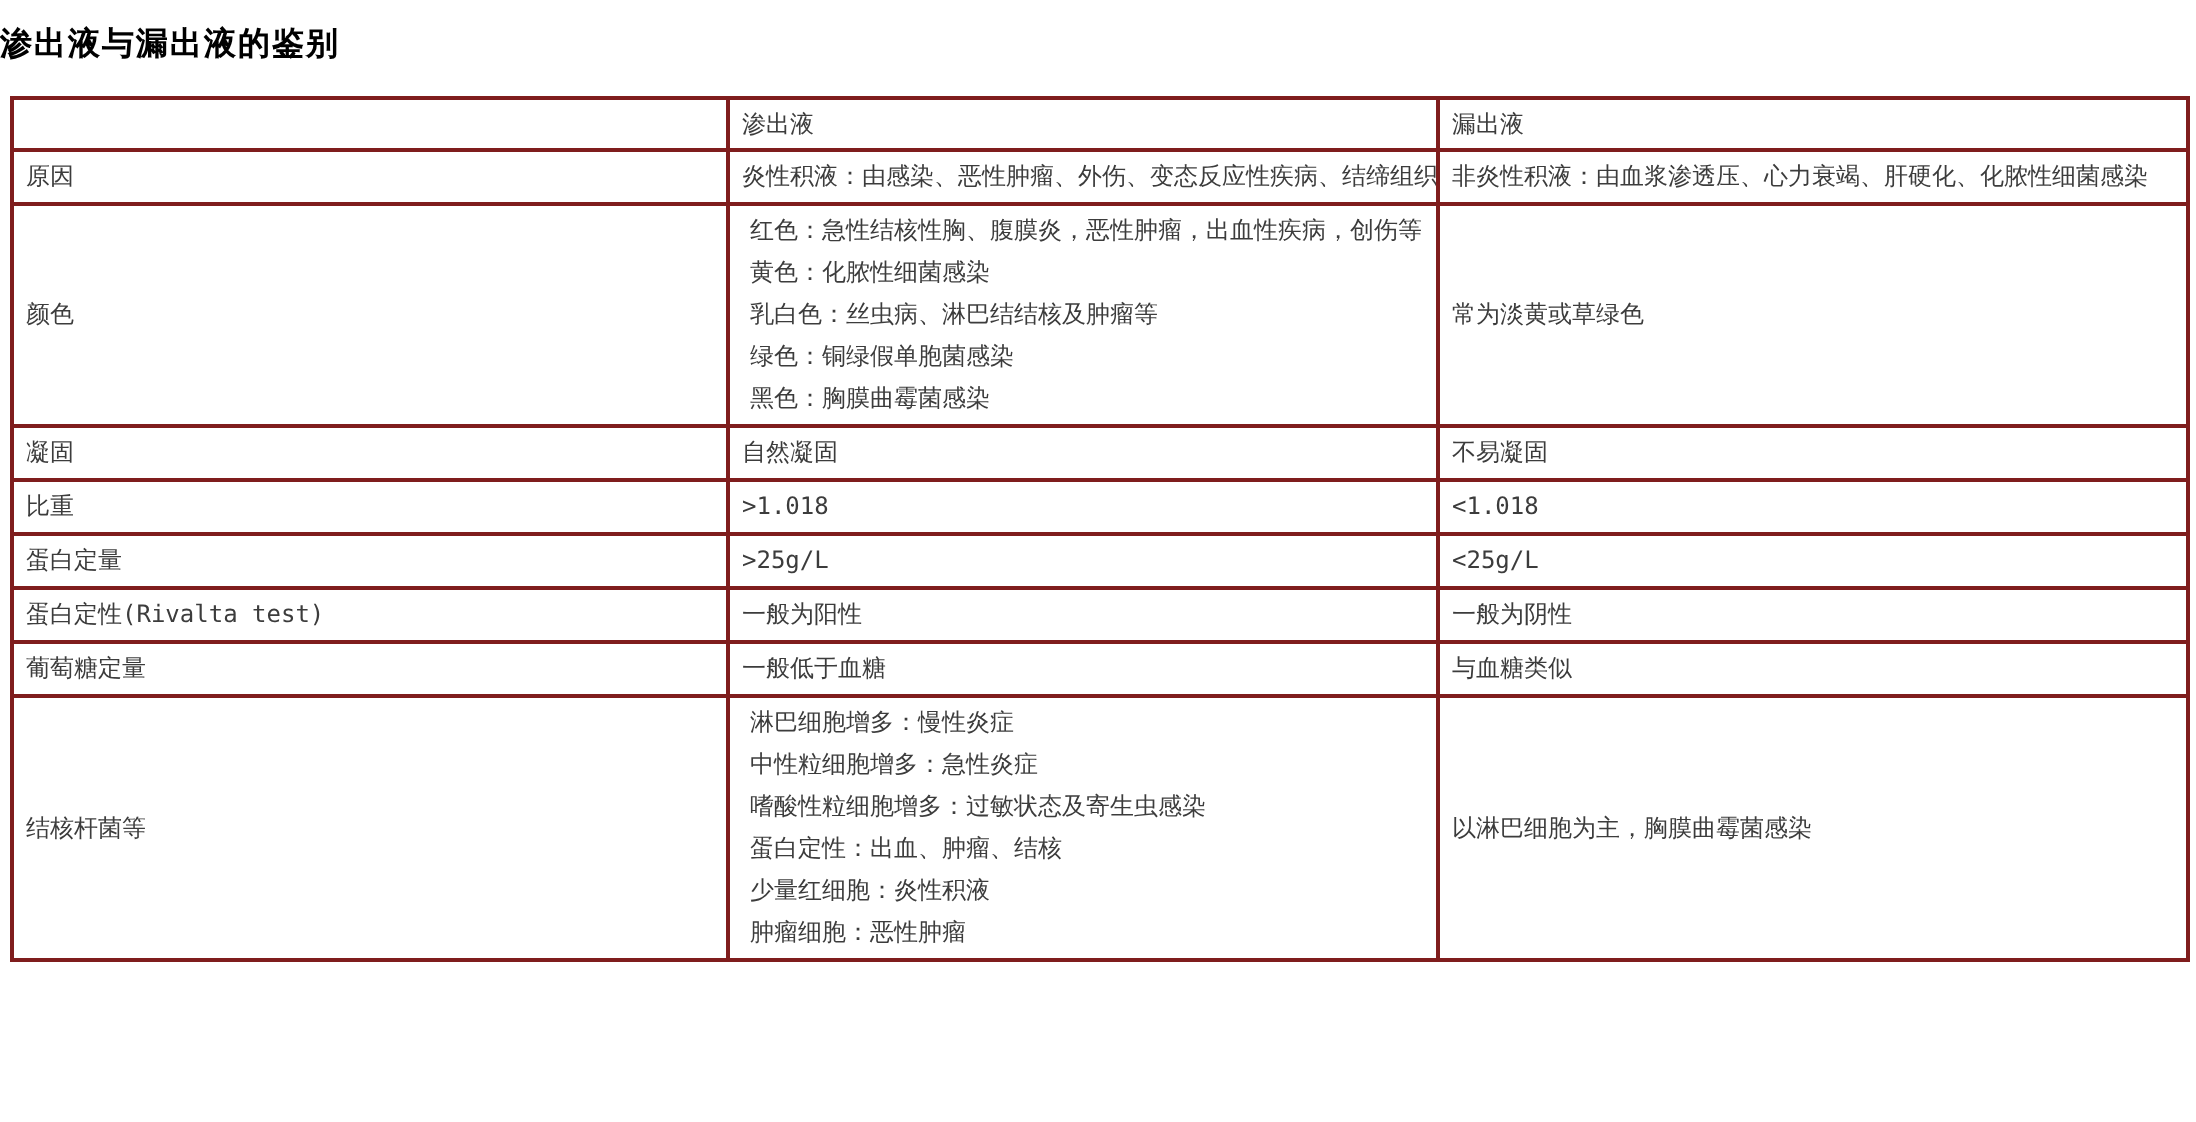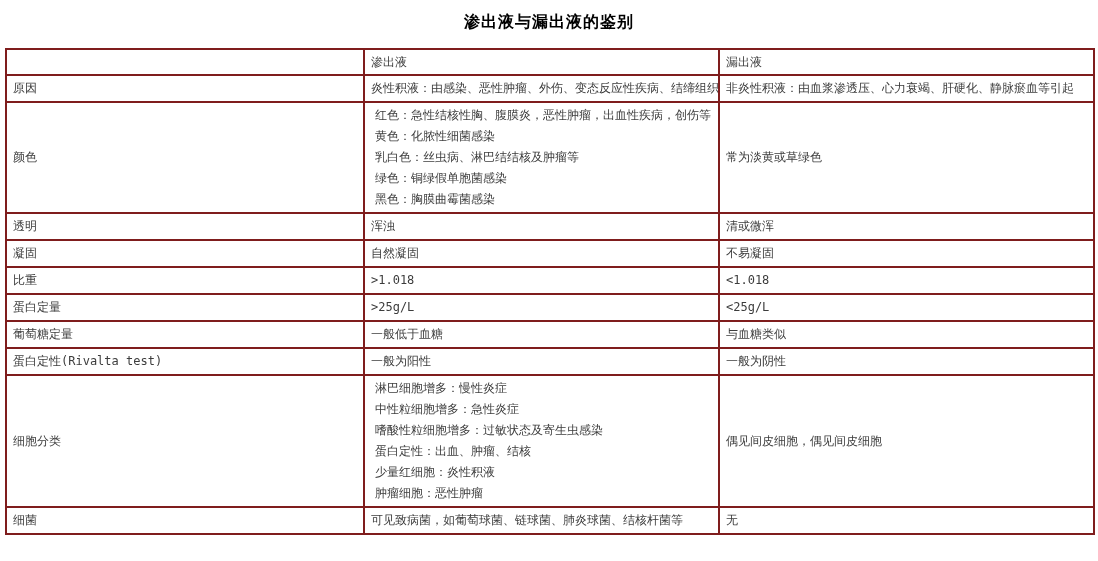--- a/index.html
+++ b/index.html
@@ -5,21 +5,21 @@
   * { box-sizing: border-box; }
   html, body {
     margin: 0; padding: 0;
     width: 1098px; height: 561px;
     background: #ffffff;
     font-family: "DejaVu Sans", "Liberation Sans", sans-serif;
   }
   .page { width: 1098px; height: 561px; overflow: hidden; }
   .title {
     margin: 0; padding-top: 12px;
-    text-align: center;
+    text-align: left;
     font-size: 16px; font-weight: bold; color: #000;
     letter-spacing: 1px;
     height: 30px;
   }
   table.ref-table {
     border-collapse: collapse;
     table-layout: fixed;
     width: 1088px;
     margin: 18px 5px 0 5px;
     font-size: 12px;
@@ -64,47 +64,38 @@
         <th>漏出液</th>
       </tr>
     </thead>
     <tbody>
       <tr>
         <td>原因</td>
         <td>
             <div class="ln">炎性积液：由感染、恶性肿瘤、外伤、变态反应性疾病、结缔组织病等引起</div>
           </td>
         <td>
-            <div class="ln">非炎性积液：由血浆渗透压、心力衰竭、肝硬化、静脉瘀血等引起</div>
+            <div class="ln">非炎性积液：由血浆渗透压、心力衰竭、肝硬化、化脓性细菌感染</div>
           </td>
       </tr>
 
       <tr class="tall-color">
         <td>颜色</td>
         <td class="multi">
           <div class="ln">红色：急性结核性胸、腹膜炎，恶性肿瘤，出血性疾病，创伤等</div>
           <div class="ln">黄色：化脓性细菌感染</div>
           <div class="ln">乳白色：丝虫病、淋巴结结核及肿瘤等</div>
           <div class="ln">绿色：铜绿假单胞菌感染</div>
           <div class="ln">黑色：胸膜曲霉菌感染</div>
         </td>
         <td>
             <div class="ln">常为淡黄或草绿色</div>
           </td>
       </tr>
 
-      <tr>
-        <td>透明</td>
-        <td>
-            <div class="ln">浑浊</div>
-          </td>
-        <td>
-            <div class="ln">清或微浑</div>
-          </td>
-      </tr>
 
       <tr>
         <td>凝固</td>
         <td>
             <div class="ln">自然凝固</div>
           </td>
         <td>
             <div class="ln">不易凝固</div>
           </td>
       </tr>
@@ -123,59 +114,50 @@
         <td>蛋白定量</td>
         <td>
             <div class="ln">&gt;25g/L</div>
           </td>
         <td>
             <div class="ln">&lt;25g/L</div>
           </td>
       </tr>
 
       <tr>
+        <td>蛋白定性(Rivalta test)</td>
+        <td>
+            <div class="ln">一般为阳性</div>
+          </td>
+        <td>
+            <div class="ln">一般为阴性</div>
+          </td>
+      </tr>
+
+      <tr>
         <td>葡萄糖定量</td>
         <td>
             <div class="ln">一般低于血糖</div>
           </td>
         <td>
             <div class="ln">与血糖类似</div>
           </td>
       </tr>
 
-      <tr>
-        <td>蛋白定性(Rivalta test)</td>
-        <td>
-            <div class="ln">一般为阳性</div>
-          </td>
-        <td>
-            <div class="ln">一般为阴性</div>
-          </td>
-      </tr>
-
 
       <tr class="tall-class">
-        <td>细胞分类</td>
+        <td>结核杆菌等</td>
         <td class="multi">
           <div class="ln">淋巴细胞增多：慢性炎症</div>
           <div class="ln">中性粒细胞增多：急性炎症</div>
           <div class="ln">嗜酸性粒细胞增多：过敏状态及寄生虫感染</div>
           <div class="ln">蛋白定性：出血、肿瘤、结核</div>
           <div class="ln">少量红细胞：炎性积液</div>
           <div class="ln">肿瘤细胞：恶性肿瘤</div>
         </td>
         <td>
-            <div class="ln">偶见间皮细胞，偶见间皮细胞</div>
+            <div class="ln">以淋巴细胞为主，胸膜曲霉菌感染</div>
           </td>
       </tr>
 
-      <tr>
-        <td>细菌</td>
-        <td>
-            <div class="ln">可见致病菌，如葡萄球菌、链球菌、肺炎球菌、结核杆菌等</div>
-          </td>
-        <td>
-            <div class="ln">无</div>
-          </td>
-      </tr>
     </tbody>
   </table>
 </div>
 
 </body></html>

